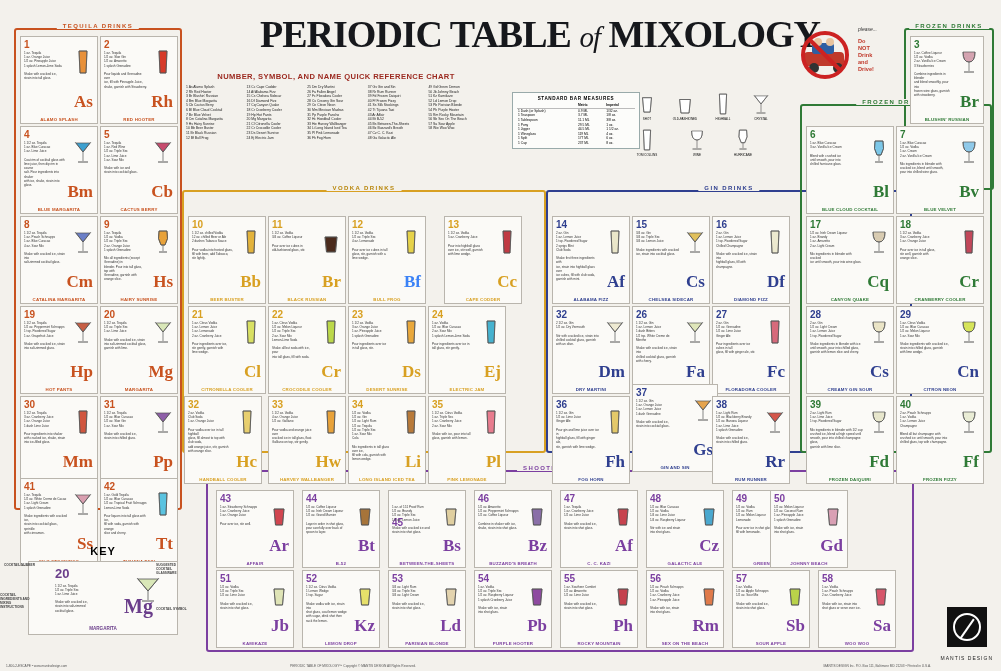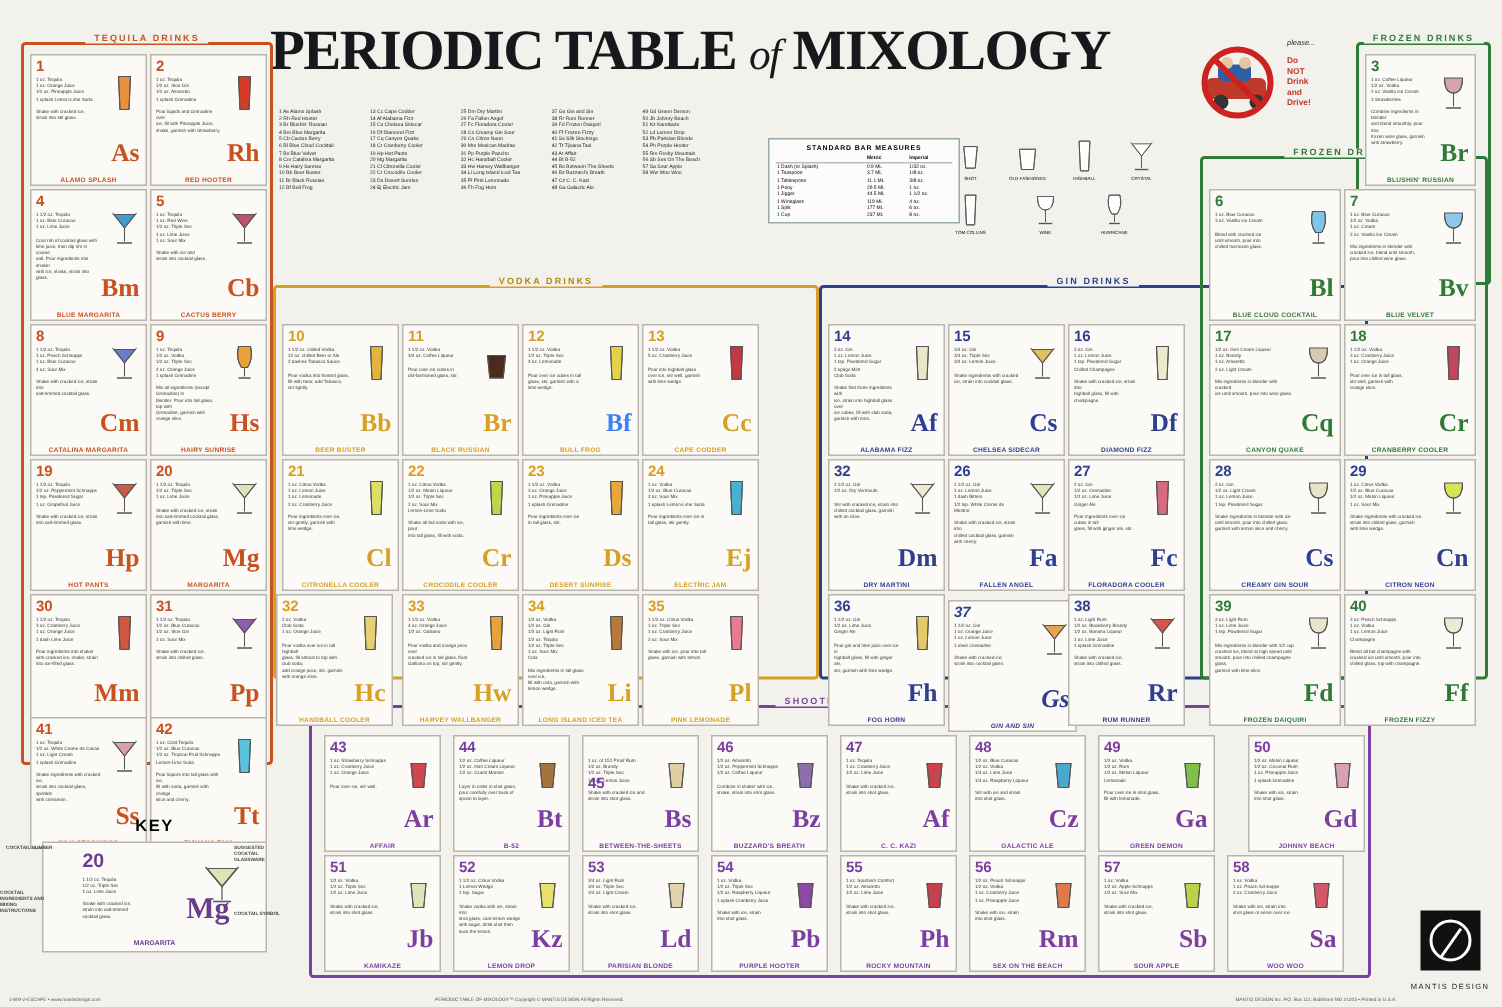--- a/index.html
+++ b/index.html
@@ -6,21 +6,21 @@
   body{
     width:1001px;height:671px;
     background:#f2f0ea;
     font-family:"Liberation Sans", sans-serif;
     overflow:hidden;
     position:relative;
   }
   .poster{position:absolute;inset:0;background:#f3f1ec;}
 
   
-  #title-wrap{position:absolute;left:180px;top:12px;width:640px;text-align:left;}
+  #title-wrap{position:absolute;left:180px;top:12px;width:640px;text-align:right;}
   #title{
     font-family:"Liberation Serif", serif;
     font-weight:bold;font-size:38px;letter-spacing:-1px;color:#16181c;
     white-space:nowrap;
   }
   #title .of{font-style:italic;font-size:29px;font-weight:normal;}
 
   
   .group{position:absolute;border:2px solid #888;border-radius:3px;background:transparent;}
   .group-label{
@@ -114,20 +114,21 @@
 
   <div class="group" id="grp-frozen-mid" style="left:800px;top:104px;width:188px;height:345px;border-color:#2f7a36;">
     <div class="group-label" style="color:#2f7a36;">FROZEN DRINKS</div>
   </div>
 
   <div class="group" id="grp-shooter" style="left:206px;top:470px;width:704px;height:178px;border-color:#7b3fa0;">
     <div class="group-label" style="color:#7b3fa0;">SHOOTER DRINKS</div>
   </div>
 
   <div id="ref">
+    <div class="rt">NUMBER, SYMBOL, AND NAME QUICK REFERENCE CHART</div>
     <div class="cols" id="ref-cols">
         <div class="col">
           <div class="row">1   As   Alamo Splash</div>
           <div class="row">2   Rh   Red Hooter</div>
           <div class="row">3   Br   Blushin' Russian</div>
           <div class="row">4   Bm   Blue Margarita</div>
           <div class="row">5   Cb   Cactus Berry</div>
           <div class="row">6   Bl   Blue Cloud Cocktail</div>
           <div class="row">7   Bv   Blue Velvet</div>
           <div class="row">8   Cm   Catalina Margarita</div>
@@ -511,21 +512,21 @@
 Pour over ice cubes in tall
 glass, stir, garnish with a
 lime wedge.</div>
         <svg viewBox="0 0 20 26" class="glass">
           <path d="M6 2 L14 2 L13 24 L7 24 Z" fill="#e6d24a" stroke="#555" stroke-width="0.7"></path>
           <path d="M6 2 L14 2 L13 24 L7 24 Z" stroke="#555" stroke-width="0.7" fill="none"></path>
         </svg>
         <div class="sym" style="color: #3b82f6; margin-left: 33px;">Bf</div>
         <div class="nm" style="color: rgb(216, 160, 34);">BULL FROG</div>
       </div>
-      <div class="cell" style="left: 428px; top: 216px; width: 78px; height: 88px;">
+      <div class="cell" style="left: 444px; top: 216px; width: 78px; height: 88px;">
         <div class="num" style="color: rgb(216, 160, 34);">13</div>
         <div class="ing" style="white-space: pre-line;">1 1/2 oz. Vodka
 5 oz. Cranberry Juice
 
 Pour into highball glass
 over ice, stir well, garnish
 with lime wedge.</div>
         <svg viewBox="0 0 20 26" class="glass">
           <path d="M6 2 L14 2 L13 24 L7 24 Z" fill="#c03a43" stroke="#555" stroke-width="0.7"></path>
           <path d="M6 2 L14 2 L13 24 L7 24 Z" stroke="#555" stroke-width="0.7" fill="none"></path>
@@ -923,21 +924,21 @@
 Pour gin and lime juice over ice in
 highball glass, fill with ginger ale,
 stir, garnish with lime wedge.</div>
         <svg viewBox="0 0 20 26" class="glass">
           <path d="M6 2 L14 2 L13 24 L7 24 Z" fill="#e4c96a" stroke="#555" stroke-width="0.7"></path>
           <path d="M6 2 L14 2 L13 24 L7 24 Z" stroke="#555" stroke-width="0.7" fill="none"></path>
         </svg>
         <div class="sym" style="color: rgb(47, 63, 143);">Fh</div>
         <div class="nm" style="color: rgb(47, 63, 143);">FOG HORN</div>
       </div>
-      <div class="cell" style="left: 632px; top: 400px; width: 86px; height: 88px; font-style: italic;">
+      <div class="cell" style="left: 632px; top: 384px; width: 86px; height: 88px;">
         <div class="num" style="color: rgb(47, 63, 143);">37</div>
         <div class="ing" style="white-space: pre-line;">1 1/2 oz. Gin
 1 oz. Orange Juice
 1 oz. Lemon Juice
 1 dash Grenadine
 
 Shake with cracked ice,
 strain into cocktail glass.</div>
         <svg viewBox="0 0 20 26" class="glass">
           <path d="M3 4 L10 13 L17 4 Z" fill="#e5a34c" stroke="#555" stroke-width="0.7"></path>
@@ -1142,21 +1143,21 @@
 
 Pour over ice in shot glass,
 fill with lemonade.</div>
         <svg viewBox="0 0 20 26" class="glass">
           <path d="M5 6 L15 6 L13.5 22 L6.5 22 Z" fill="#7ec04a" stroke="#555" stroke-width="0.7"></path>
           <path d="M5 6 L15 6 L13.5 22 L6.5 22 Z" stroke="#555" stroke-width="0.7" fill="none"></path>
         </svg>
         <div class="sym" style="color: rgb(123, 63, 160);">Ga</div>
         <div class="nm" style="color: rgb(123, 63, 160);">GREEN DEMON</div>
       </div>
-      <div class="cell" style="left: 832px; top: 490px; width: 78px; height: 78px;">
+      <div class="cell" style="left: 770px; top: 490px; width: 78px; height: 78px;">
         <div class="num" style="color: rgb(123, 63, 160);">50</div>
         <div class="ing" style="white-space: pre-line;">1/2 oz. Melon Liqueur
 1/2 oz. Coconut Rum
 1 oz. Pineapple Juice
 1 splash Grenadine
 
 Shake with ice, strain
 into shot glass.</div>
         <svg viewBox="0 0 20 26" class="glass">
           <path d="M5 6 L15 6 L13.5 22 L6.5 22 Z" fill="#d9a0b4" stroke="#555" stroke-width="0.7"></path>

